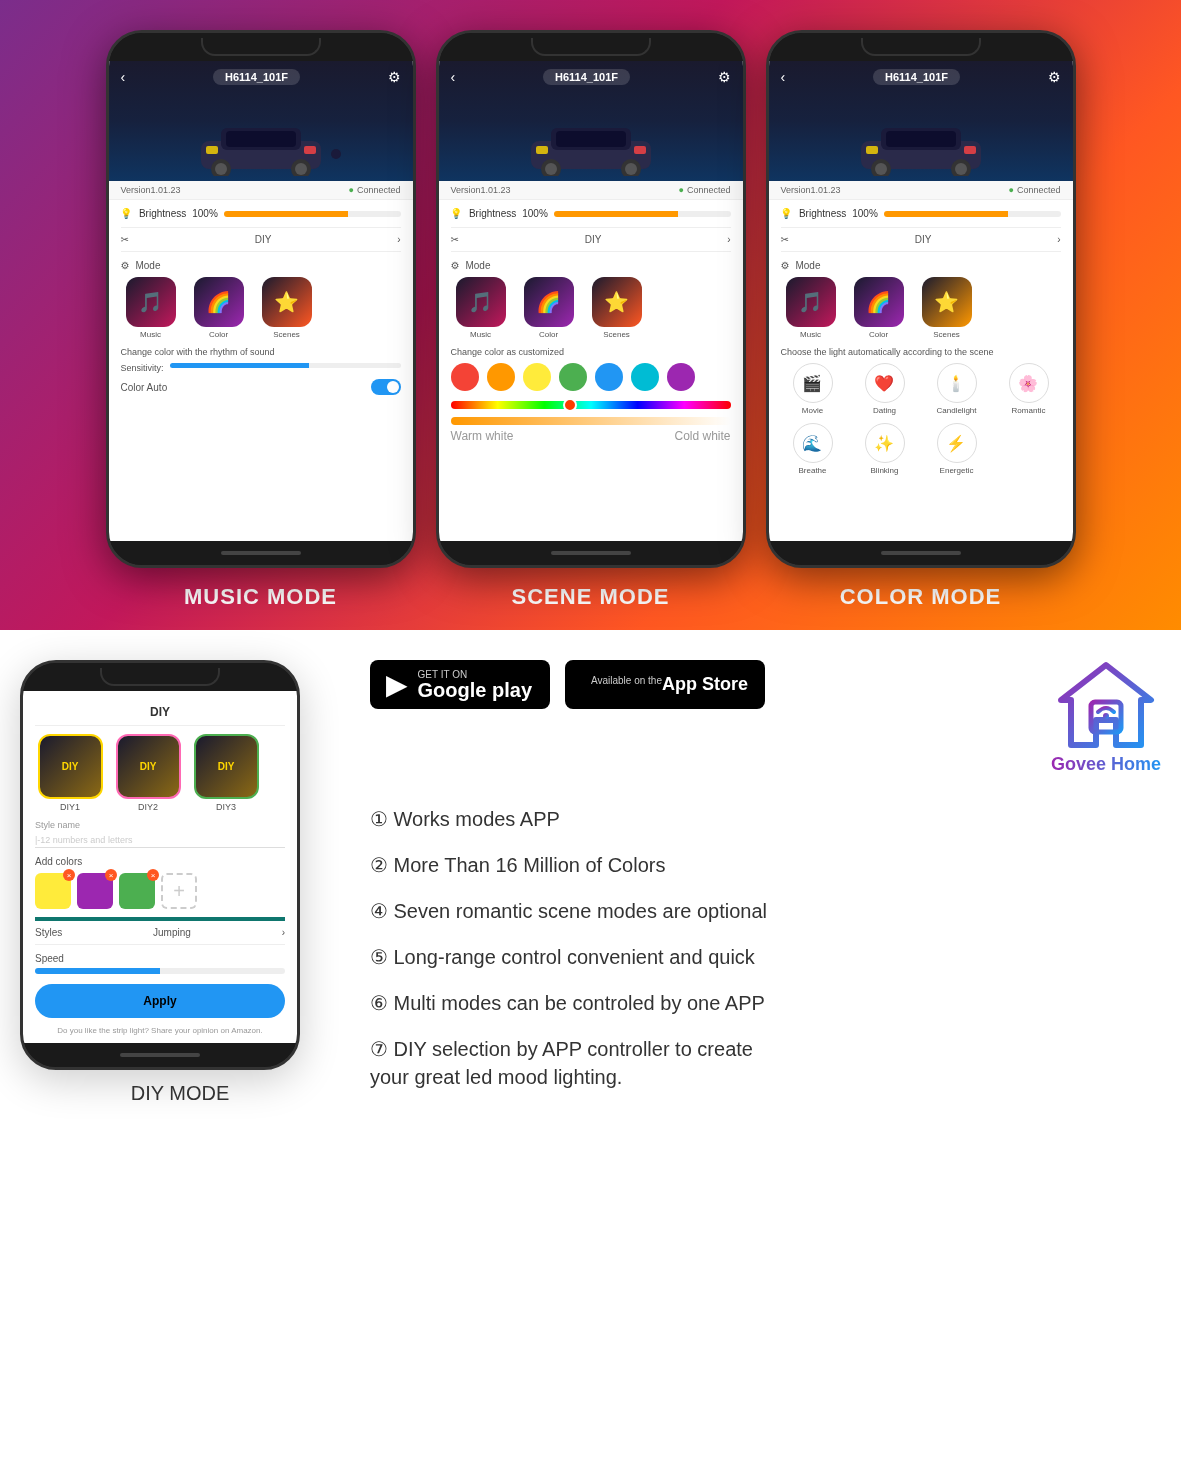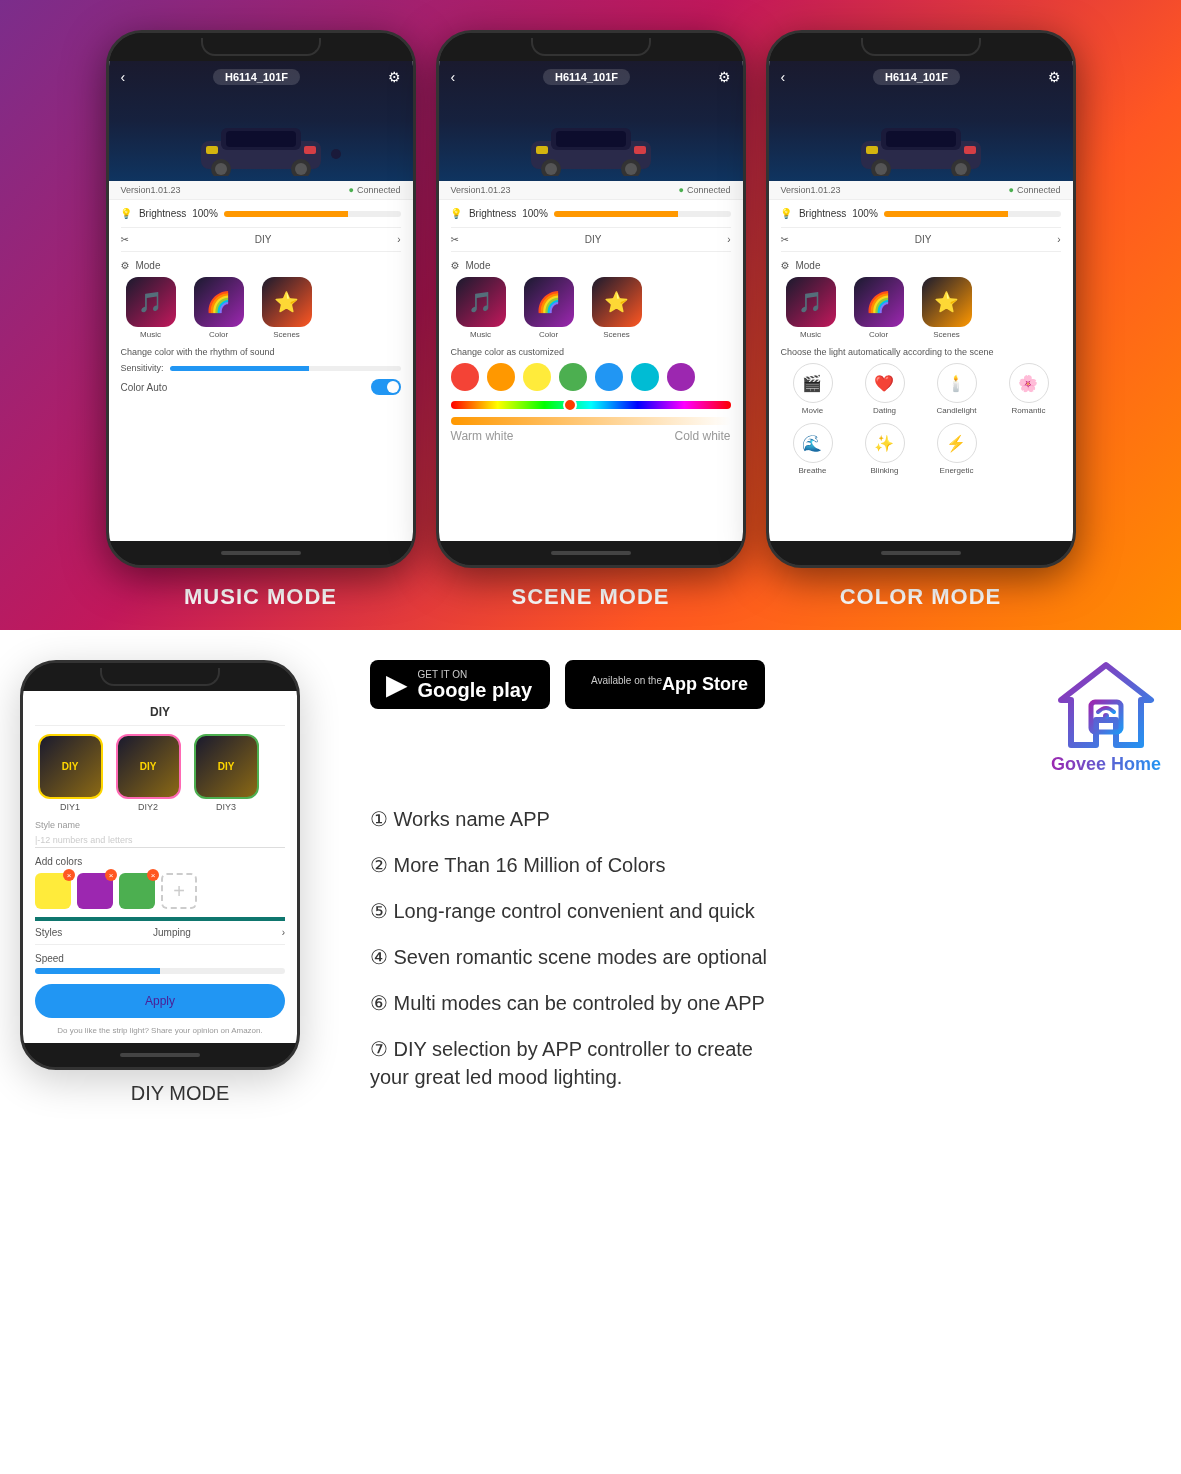--- a/index.html
+++ b/index.html
@@ -193,21 +193,21 @@
 
     
     .music-desc {
       font-size: 9px;
       color: #555;
       margin-bottom: 6px;
     }
 
     .sensitivity-row {
       display: flex;
-      align-items: center;
+      align-items: flex-start;
       gap: 6px;
       margin-bottom: 6px;
       font-size: 9px;
       color: #555;
     }
 
     .sensitivity-bar {
       flex: 1;
       height: 5px;
       background: linear-gradient(to right, #2196F3 60%, #eee 60%);
@@ -506,27 +506,27 @@
     }
 
     .speed-bar {
       height: 6px;
       background: linear-gradient(to right, #2196F3 50%, #eee 50%);
       border-radius: 3px;
     }
 
     .apply-btn {
       background: #2196F3;
-      color: #4c1d95;
+      color: #000000;
       border: none;
       border-radius: 20px;
       padding: 10px;
       width: 100%;
       font-size: 12px;
-      font-weight: normal;
+      font-weight: bold;
       margin-bottom: 8px;
     }
 
     .amazon-text {
       font-size: 8px;
       color: #999;
       text-align: center;
     }
 
     .diy-mode-label {
@@ -1047,23 +1047,23 @@
           <rect x="35" y="42" width="30" height="30" rx="4" fill="none" stroke="url(#goveeGrad)" stroke-width="5"></rect>
 
           <path d="M 42 52 Q 50 44 58 52" fill="none" stroke="url(#goveeGrad)" stroke-width="4" stroke-linecap="round"></path>
           <circle cx="50" cy="56" r="3" fill="url(#goveeGrad)"></circle>
         </svg>
         <div class="govee-text">Govee Home</div>
       </div>
     </div>
 
     <ul class="features-list">
-      <li class="feature-item">① Works name APP</li>
+      <li class="feature-item">① Works modes APP</li>
       <li class="feature-item">② More Than 16 Million of Colors</li>
+      <li class="feature-item">④ Seven romantic scene modes are optional</li>
       <li class="feature-item">⑤ Long-range control convenient and quick</li>
-      <li class="feature-item">④ Seven romantic scene modes are optional</li>
       <li class="feature-item">⑥ Multi modes can be controled by one APP</li>
       <li class="feature-item" style="white-space:pre-line;">⑦ DIY selection by APP controller to create
     your great led mood lighting.</li>
     </ul>
 
   </div>
 </div>
 
 </body></html>

